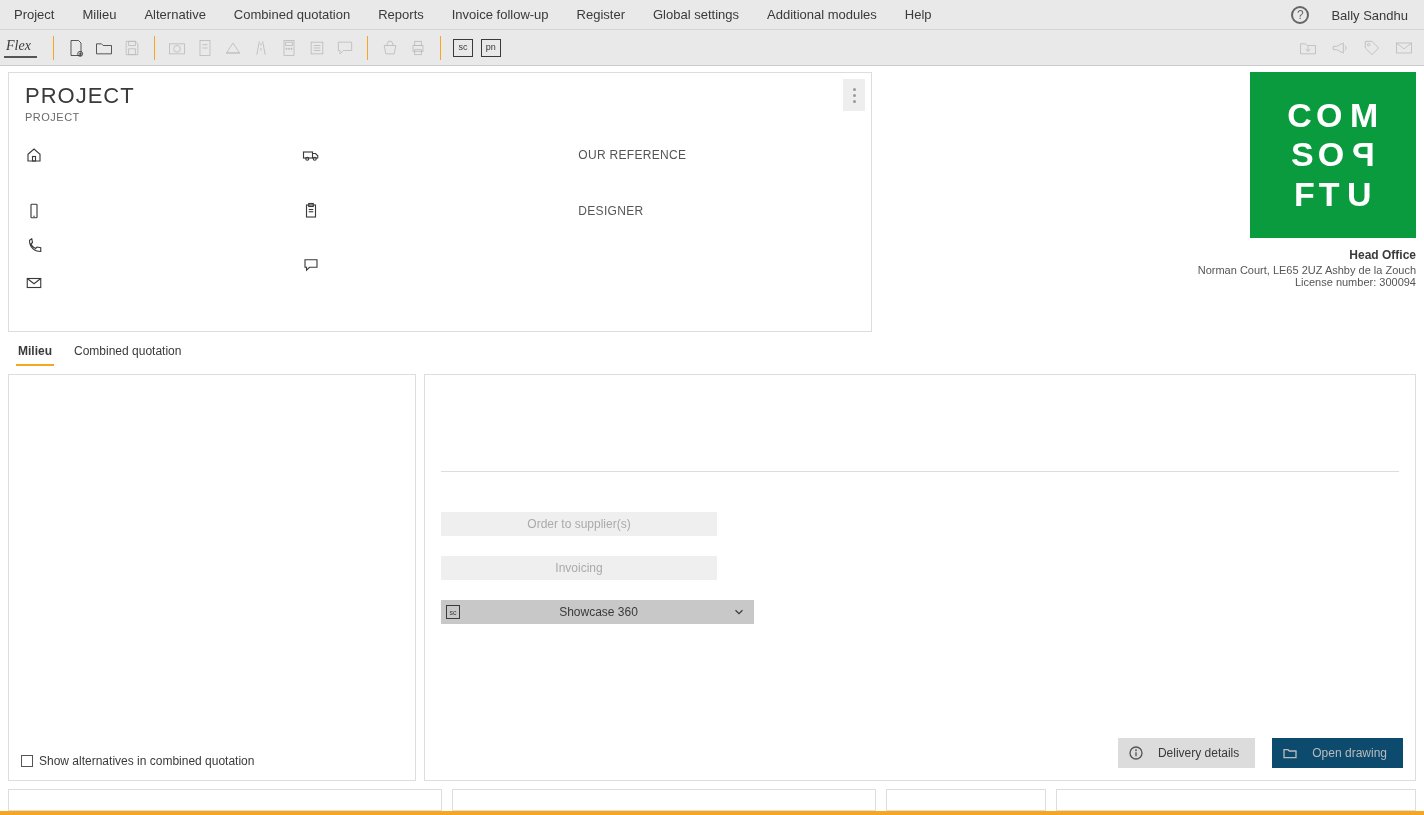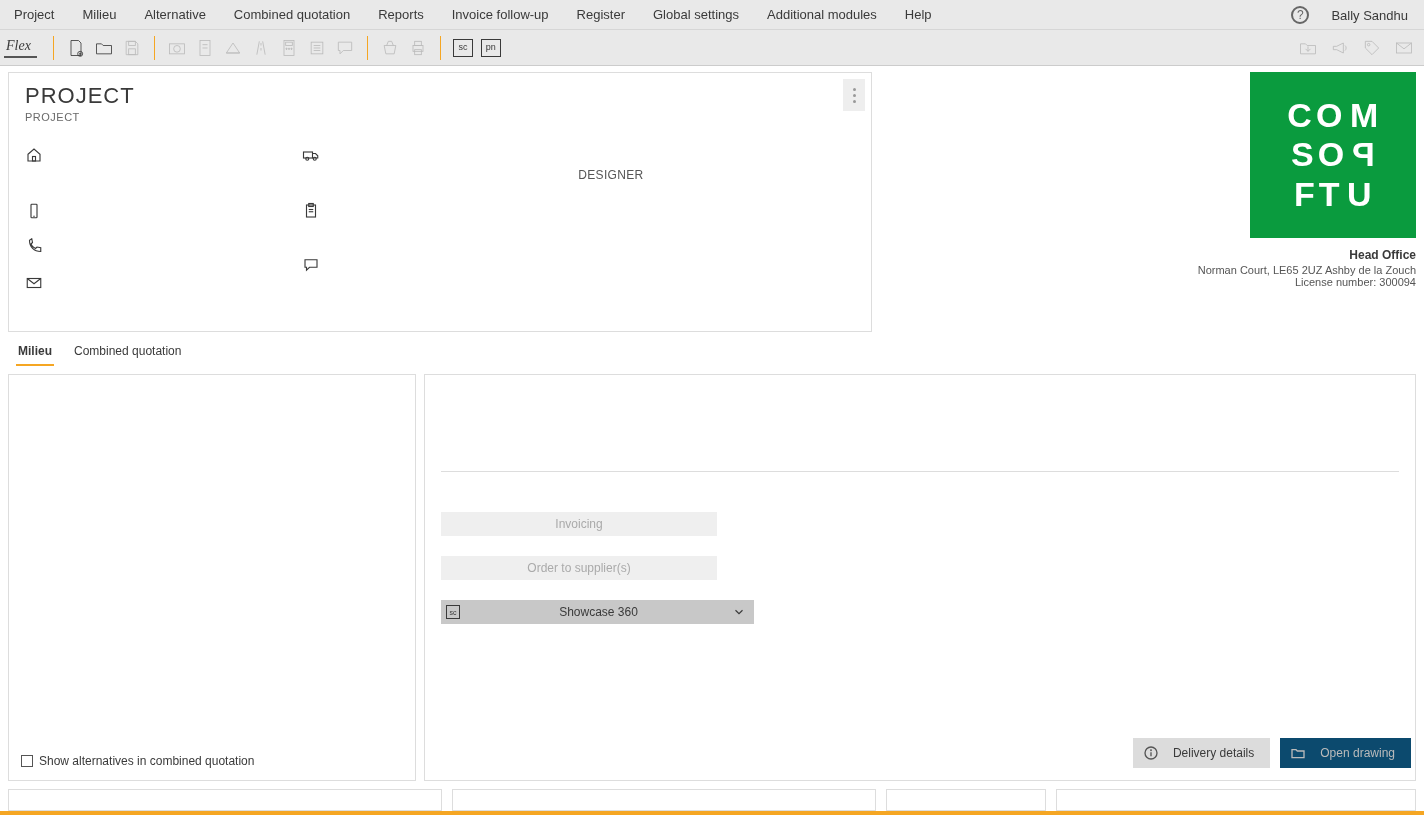--- a/index.html
+++ b/index.html
@@ -61,21 +61,21 @@
   .ghost-btn { width:276px; height:24px; background:#efefef; color:#aaa; font-size:12px; display:flex;align-items:center;justify-content:center; margin:0 0 20px 0;}
   .dropdown-btn { width:313px; height:24px; background:#c8c8c8; display:flex; align-items:center; font-size:12px; position:relative;}
   .dropdown-btn .sc-ico{width:24px;height:24px;display:flex;align-items:center;justify-content:center;}
   .dropdown-btn .sc-ico span{width:14px;height:14px;border:1px solid #3a3a3a; font-size:7px; display:flex;align-items:center;justify-content:center;}
   .dropdown-btn .lbl{flex:1;text-align:center;color:#3a3a3a;}
   .dropdown-btn svg{width:14px;height:14px;stroke:#3a3a3a;fill:none; stroke-width:2; margin-right:8px;}
   
   .left-bottom { position:absolute; left:12px; bottom:12px; display:flex; align-items:center; gap:6px; font-size:12px;}
   .chk { width:12px; height:12px; border:1.5px solid #555; }
   
-  .right-bottom { position:absolute; right:4px; bottom:12px; display:flex; gap:10px;}
+  .right-bottom { position:absolute; right:12px; bottom:12px; display:flex; gap:17px;}
   .pill { display:flex; align-items:center; height:30px; padding:0 16px 0 10px; gap:14px; font-size:12px; background:#dcdcdc;}
   .pill.disabled{background:#0c4a6e; color:#bbb;}
   .pill svg{width:16px;height:16px;stroke:#555;fill:none;stroke-width:2;}
   .pill.disabled svg{stroke:#bbb;}
   
   
   .status-row { display:flex; gap:10px; padding:0 8px 0 8px; height:22px; align-items:stretch;}
   .status-cell { border:1px solid #ddd; }
   .status-cell.s1{flex:0 0 434px;}
   .status-cell.s2{flex:0 0 424px;}
@@ -281,20 +281,23 @@
               </svg>
             </div>
           <div class="ic-row" style="height:18px"></div>
           <div class="ic-row">
               <svg viewBox="0 0 24 24">
                 <path d="M4 5h16v10H10l-4 4v-4H4z"></path>
               </svg>
             </div>
         </div>
         <div class="info-col right">
+          <div class="ic-row">
+              <span class="ref-label">OUR REFERENCE</span>
+            </div>
           <div class="ic-row" style="height:20px"></div>
           <div class="ic-row">
               <span class="ref-label">DESIGNER</span>
             </div>
         </div>
       </div>
     </div>
 
     <div class="logo-area">
       <div class="logo-block">
@@ -317,22 +320,22 @@
 
   <div class="panels">
     <div class="left-panel">
       <div class="left-bottom">
         <div class="chk"></div>
         <span>Show alternatives in combined quotation</span>
       </div>
     </div>
     <div class="right-panel">
       <div class="divider"></div>
+      <div class="ghost-btn">Order to supplier(s)</div>
       <div class="ghost-btn">Invoicing</div>
-      <div class="ghost-btn">Order to supplier(s)</div>
       <div class="dropdown-btn">
         <div class="sc-ico">
             <span>sc</span>
           </div>
         <div class="lbl">Showcase 360</div>
         <svg viewBox="0 0 24 24">
             <path d="M6 9l6 6 6-6"></path>
           </svg>
       </div>
 

